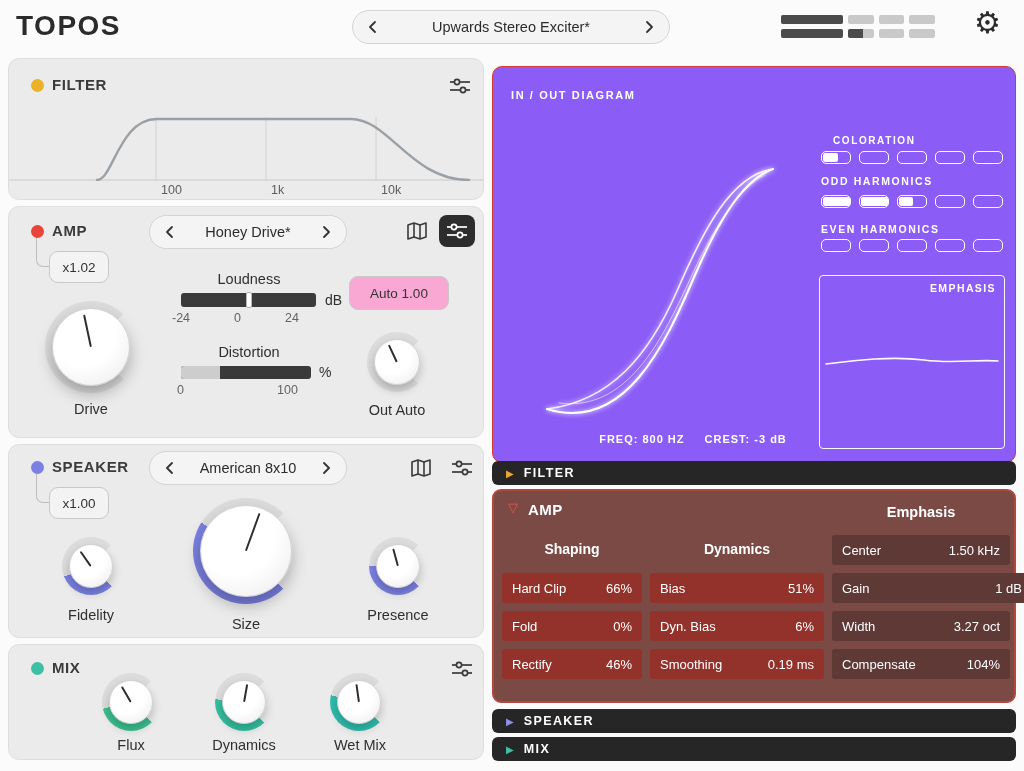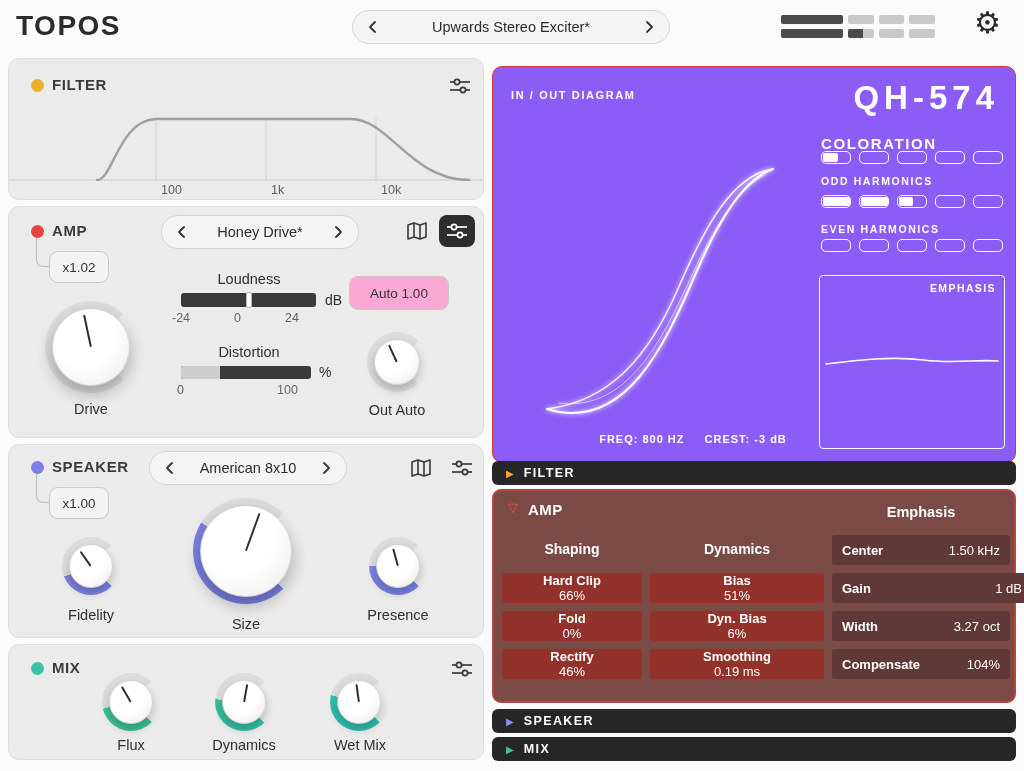--- a/index.html
+++ b/index.html
@@ -58,22 +58,22 @@
 
   .secBar{position:absolute;left:492px;width:524px;height:24px;background:#262626;border-radius:6px;display:flex;align-items:center;padding-left:14px;box-sizing:border-box;cursor:pointer;}
   .secBar .tri{font-size:10px;margin-right:10px;}
   .secBar .blbl{font-size:12.5px;font-weight:700;letter-spacing:1.4px;color:#fff;}
 
   .ampDetail{position:absolute;left:492px;top:489px;width:524px;height:214px;background:#7b4a45;border:2px solid #b4473d;border-radius:9px;box-sizing:border-box;color:#fff;}
   .adTri{position:absolute;left:14px;top:9px;font-size:13px;color:#f35043;}
   .adTitle{position:absolute;left:34px;top:10px;font-size:15px;font-weight:700;letter-spacing:.5px;color:#fff;}
   .colHead{position:absolute;height:28px;display:flex;align-items:center;justify-content:center;font-weight:700;font-size:14px;color:#fff;}
   .cell{position:absolute;height:30px;display:flex;align-items:center;justify-content:space-between;padding:0 10px;box-sizing:border-box;border-radius:3px;font-size:13px;color:#fff;cursor:pointer;}
-  .cell .l{font-weight:700;}
-  .cell.red{background:#93312b;flex-direction:column;}
+  .cell .l{font-weight:400;}
+  .cell.red{background:#93312b;}
   .cell.maroon{background:#5e3936;}
 
   svg{display:block;}
 </style>
 </head>
 <body>
 
 <div id="root">
 
   <div class="logo">TOPOS</div>
@@ -145,21 +145,21 @@
     </svg>
     <div class="freqTick" style="left:152px;">100</div>
     <div class="freqTick" style="left:262px;">1k</div>
     <div class="freqTick" style="left:372px;">10k</div>
   </div>
 
   <div class="panel" style="top:206px;height:232px;">
     <div class="dot" style="left:22px;top:18px;background:#e8453a;"></div>
     <div class="secLabel" style="left:43px;top:15px;">AMP</div>
 
-    <div class="presetPill" style="left:152px;top:8px;width:198px;height:34px;justify-content:center;">
+    <div class="presetPill" style="left:140px;top:8px;width:198px;height:34px;justify-content:center;">
       <span class="chevBtn">
         <svg width="10" height="14" viewBox="0 0 10 14">
             <polyline points="8,2 3,7 8,12" fill="none" stroke="#333" stroke-width="1.8" stroke-linecap="round" stroke-linejoin="round"></polyline>
           </svg>
       </span>
       <span class="plabel">Honey Drive*</span>
       <span class="chevBtn">
         <svg width="10" height="14" viewBox="0 0 10 14">
             <polyline points="2,2 7,7 2,12" fill="none" stroke="#333" stroke-width="1.8" stroke-linecap="round" stroke-linejoin="round"></polyline>
           </svg>
@@ -315,40 +315,39 @@
       <div class="ring"></div>
       <div class="body">
           <div class="tick"></div>
         </div>
     </div>
     <div class="knobLabel" style="left:316px;top:92px;width:70px;">Wet Mix</div>
   </div>
 
   <div class="display">
     <div class="dispSmall" style="left:18px;top:22px;">IN / OUT DIAGRAM</div>
-    <div class="model">QH-574</div>
 
     <svg style="position:absolute;left:24px;top:46px;" width="296" height="326" viewBox="0 0 296 326">
       <defs>
         <filter id="glow" x="-30%" y="-30%" width="160%" height="160%">
           <feGaussianBlur stdDeviation="2.4" result="b"></feGaussianBlur>
           <feMerge>
               <feMergeNode in="b"></feMergeNode>
               <feMergeNode in="SourceGraphic"></feMergeNode>
             </feMerge>
         </filter>
       </defs>
       <g filter="url(#glow)" fill="none" stroke="#ffffff" stroke-linecap="round">
         <path d="M 30,296 C 108,320 148,232 178,162 C 204,102 228,66 256,56" stroke-width="2"></path>
         <path d="M 256,56 C 214,62 186,118 160,178 C 132,242 94,288 30,296" stroke-width="1.6" opacity=".85"></path>
         <path d="M 42,290 C 115,300 150,215 176,160 C 200,108 224,74 248,62" stroke-width="1" opacity=".55"></path>
       </g>
     </svg>
 
-    <div class="dispSmall" style="left:328px;top:68px;font-size:15px;">COLORATION</div>
+    <div class="dispSmall" style="left:340px;top:68px;font-size:10px;">COLORATION</div>
     <div class="segRow" style="left:328px;top:84px;">
       <div class="seg">
           <div class="segfill" style="width: 55%;"></div>
         </div>
       <div class="seg">
           <div class="segfill" style="width: 0%;"></div>
         </div>
       <div class="seg">
           <div class="segfill" style="width: 0%;"></div>
         </div>

